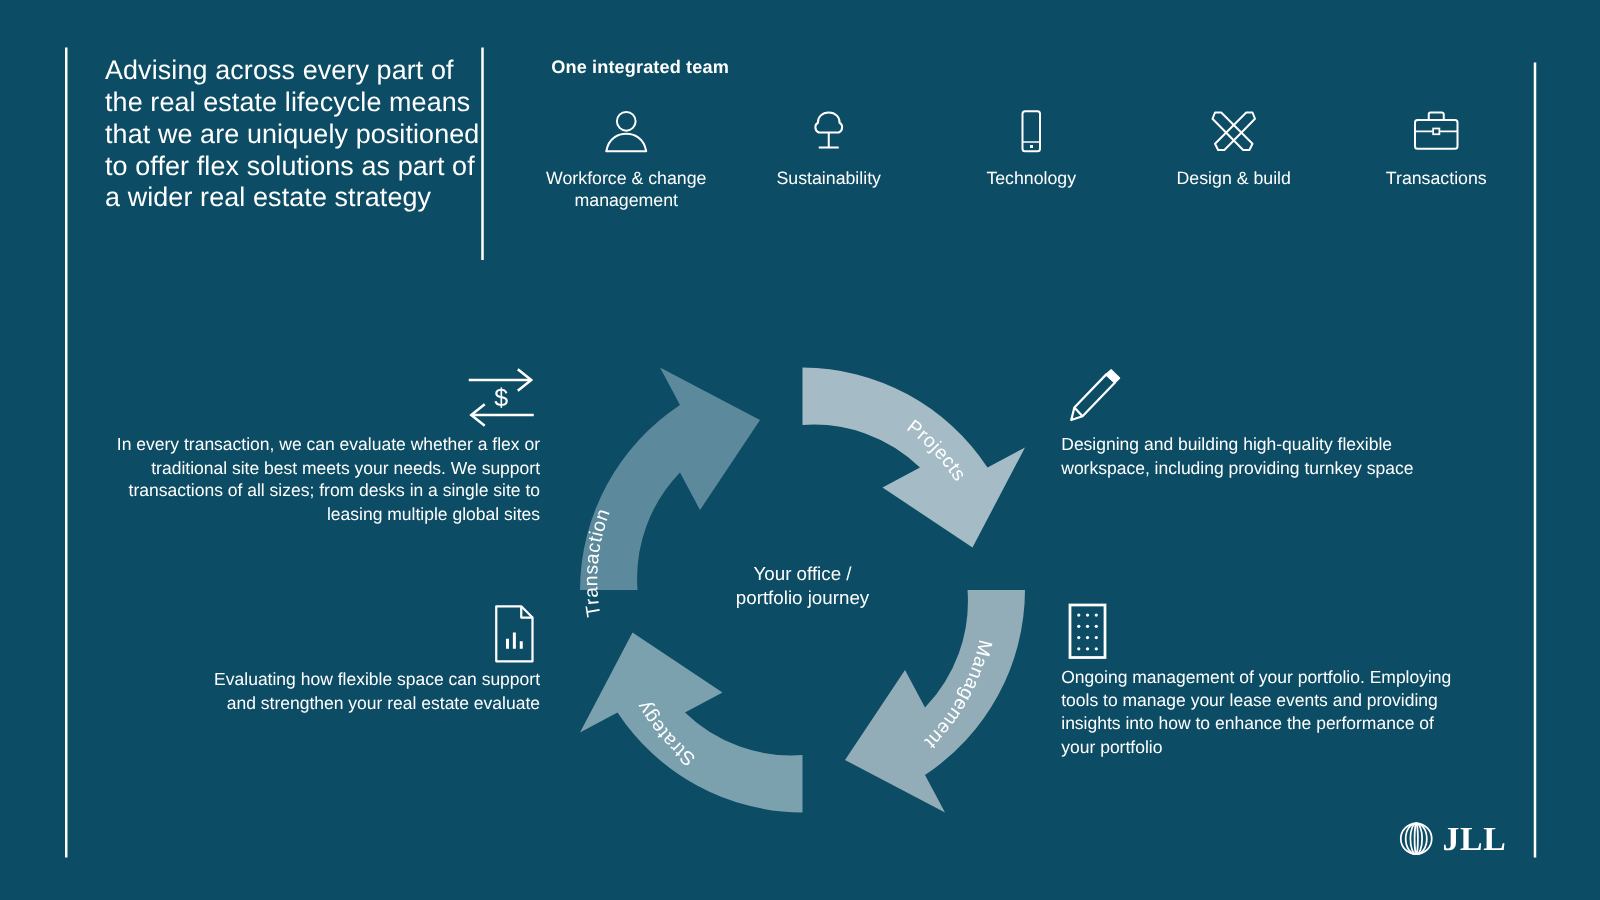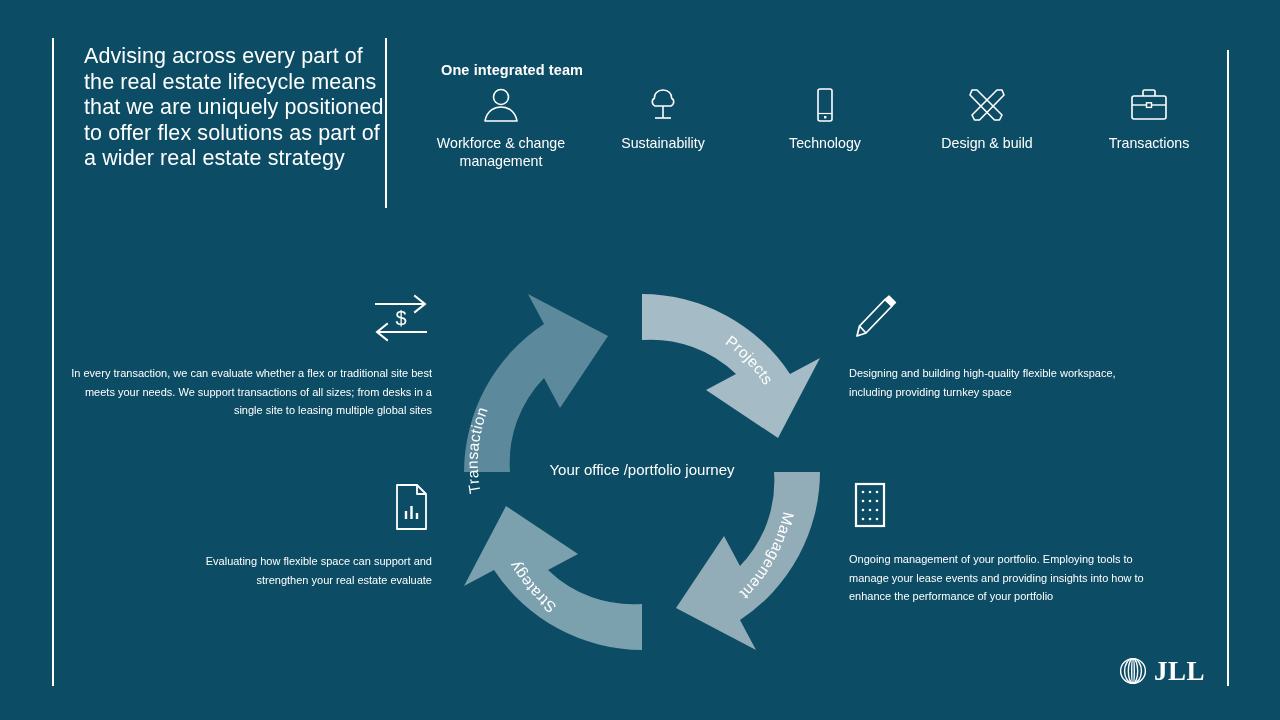--- a/index.html
+++ b/index.html
@@ -19,37 +19,37 @@
   
   #headline{
     position:absolute; left:84px; top:44px; width:300px;
     font-size:21.5px; line-height:25.6px; font-weight:400;
     letter-spacing:.1px; color:#ffffff;
   }
 
   
   #team-title{
     position:absolute; left:441px; top:46px;
-    font-size:14.5px; font-weight:700; letter-spacing:.1px;margin-top:16px;
+    font-size:14.5px; font-weight:700; letter-spacing:.1px;
   }
   #team-row{
     position:absolute; left:420px; top:82px; width:810px; height:100px;
     display:flex; align-items:flex-start;
   }
   .team-item{ flex:1 1 0; display:flex; flex-direction:column; align-items:center;justify-content:space-between; }
   .team-ico{ height:46px; display:flex; align-items:center; justify-content:center; }
   .team-lbl{
     margin-top:6px; font-size:14.2px; line-height:18px; text-align:center;
     max-width:160px; color:#ffffff;
   }
 
   
   .blk{ position:absolute; }
   .blk .ico{ height:52px; display:flex; align-items:flex-end; }
-  .blk .txt{ font-size:11px; line-height:18.6px; margin-top:20px; }
+  .blk .txt{ font-size:14px; line-height:18.6px; margin-top:2px; }
 
   #blk-transaction{ left:60px;  top:292px; width:372px; }
   #blk-transaction .ico{ justify-content:flex-end; }
   #blk-transaction .txt{ text-align:right; }
 
   #blk-strategy{ left:170px; top:480px; width:262px; }
   #blk-strategy .ico{ justify-content:flex-end; }
   #blk-strategy .txt{ text-align:right; }
 
   #blk-projects{ left:849px; top:292px; width:300px; }
@@ -62,21 +62,21 @@
 
   
   #cycle{ position:absolute; left:448px; top:278px; width:388px; height:382px; }
   #cycle svg{ display:block; width:388px; height:382px; overflow:visible; }
   .arrow-lbl{
     font-family:"Liberation Sans", sans-serif;
     font-size:15.5px; fill:#ffffff; letter-spacing:.4px;
   }
   #cycle-center{
     position:absolute; left:0; top:0; width:388px; height:382px;
-    display:flex; flex-direction:row; align-items:center; justify-content:center;
+    display:flex; flex-direction:column; align-items:center; justify-content:center;
     pointer-events:none;
   }
   #cycle-center div{ font-size:15px; line-height:19px; text-align:center; }
 
   
   #logo{ position:absolute; left:1118px; top:656px; display:flex; align-items:flex-start; gap:6px; }
   #logo-mark{ width:30px; height:30px; }
   #logo-text{
     font-family:"Liberation Serif", serif; font-size:27px; font-weight:700;
     letter-spacing:.5px; color:#ffffff; line-height:30px;

